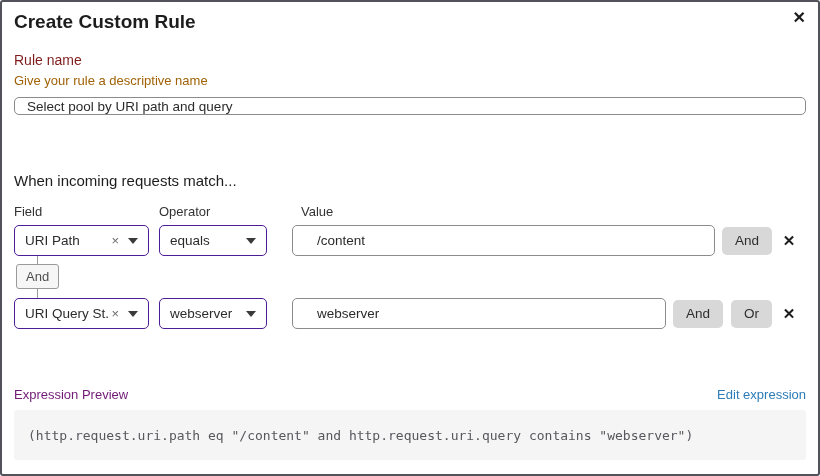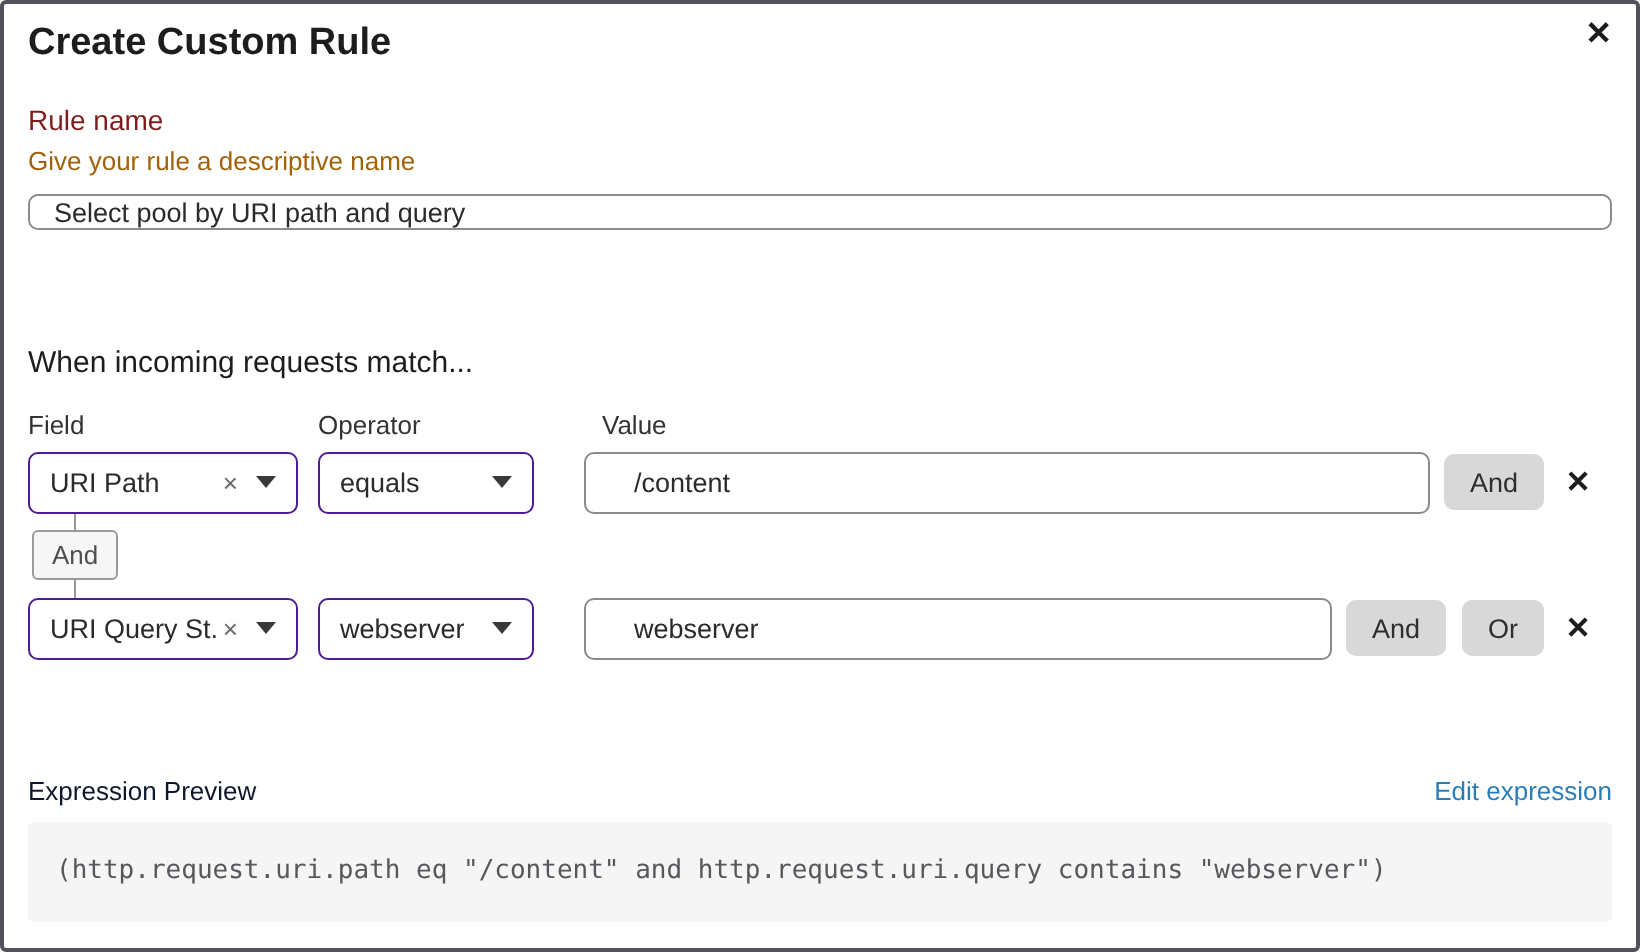--- a/index.html
+++ b/index.html
@@ -186,21 +186,21 @@
   }
 
   .expr-header {
     margin-top: 58px;
     display: flex;
     justify-content: space-between;
     align-items: baseline;
     font-size: 13px;
     line-height: 16px;
   }
-  .expr-label { color: #0f172a; }
+  .expr-label { color: #701a75; }
   .edit-link  { color: #2c7cb8; text-decoration: none; cursor: pointer; }
 
   .code-block {
     margin-top: 7px;
     height: 50px;
     background: #f5f5f6;
     border-radius: 3px;
     display: flex;
     align-items: center;
     padding: 0 14px;

